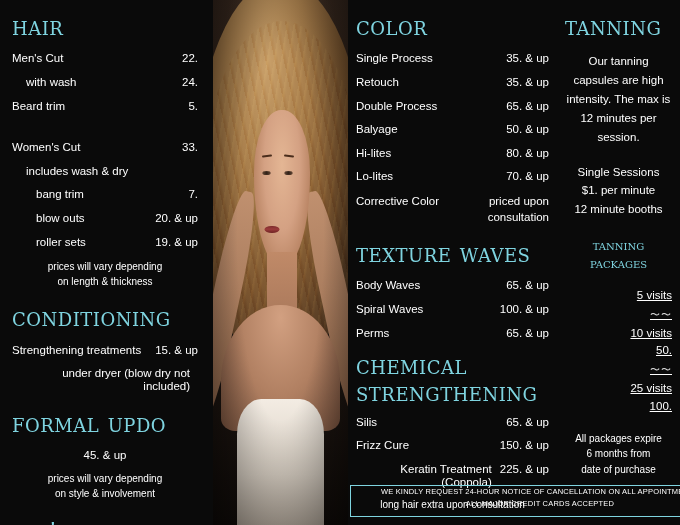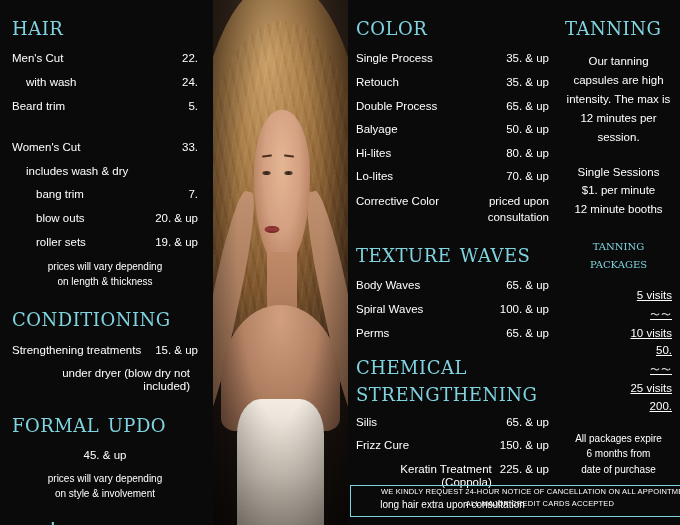--- a/index.html
+++ b/index.html
@@ -430,21 +430,21 @@
     <div class="tan-sub" style="white-space: pre-line;">Tanning
 Packages</div>
 
     <div class="pkg">
       <div>5 visits</div>
       <span class="sep">〜〜</span>
       <div>10 visits</div>
       <div>50.</div>
       <span class="sep">〜〜</span>
       <div>25 visits</div>
-      <div>200.</div>
+      <div>100.</div>
     </div>
 
     <div class="expire" style="white-space: pre-line;">All packages expire
 6 months from
 date of purchase</div>
   </div>
 
   <div class="footer">
     <div>WE KINDLY REQUEST 24-HOUR NOTICE OF CANCELLATION ON ALL APPOINTMENTS</div>
     <div>ALL MAJOR CREDIT CARDS ACCEPTED</div>

